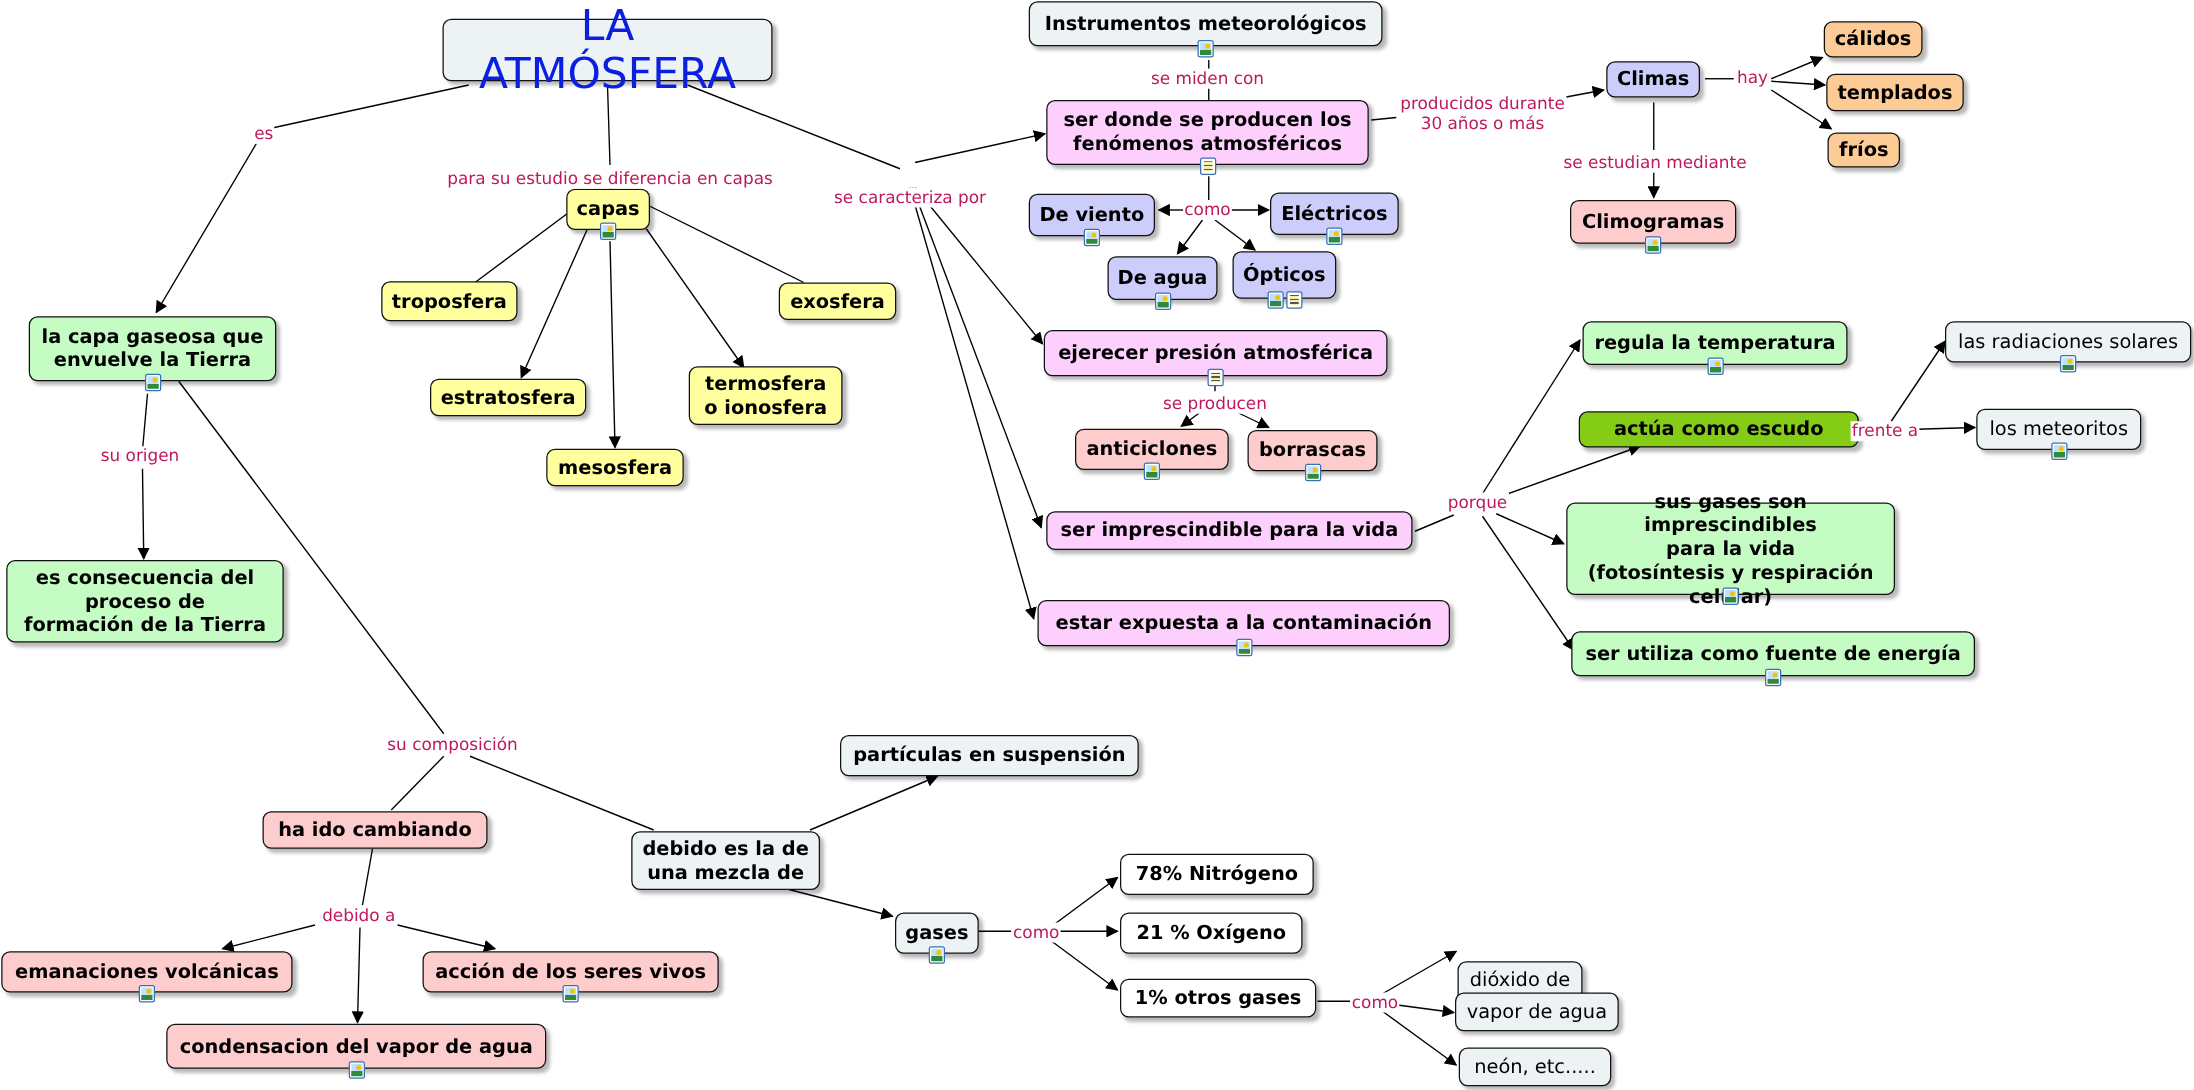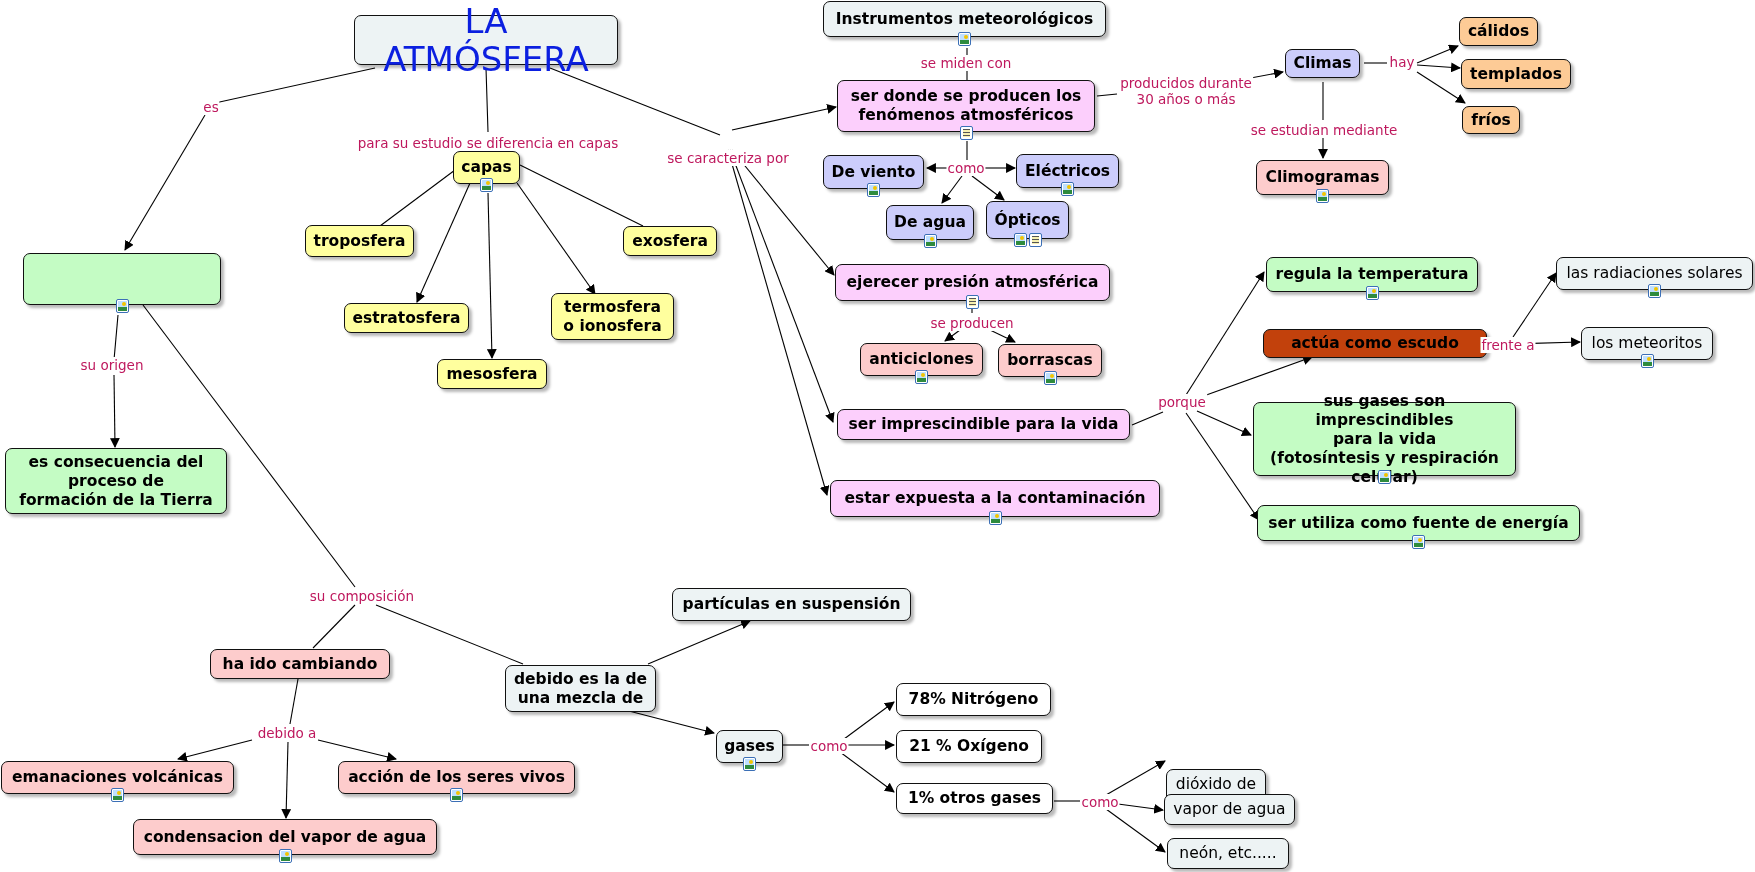--- a/index.html
+++ b/index.html
@@ -112,20 +112,22 @@
     <line x1="1118" y1="804" x2="1163" y2="810" marker-end="url(#arr)"></line>
     <line x1="1106" y1="809" x2="1165" y2="852" marker-end="url(#arr)"></line>
   </g>
 </svg>
 
 <div class="node title" style="left:354px;top:15px;width:264px;height:50px;background:#edf3f4;">
   <span>LA ATMÓSFERA</span>
 </div>
 
 <div class="node" style="left:23px;top:253px;width:198px;height:52px;background:#c4fcc4;">
+  <span>la capa gaseosa que
+envuelve la Tierra</span>
   <span class="icons" style="position:absolute;bottom:-9px;"><span class="ico img"></span></span>
 </div>
 
 <div class="node" style="left:5px;top:448px;width:222px;height:66px;background:#c4fcc4;">
   <span>es consecuencia del
 proceso de
 formación de la Tierra</span>
 </div>
 
 <div class="node" style="left:453px;top:151px;width:67px;height:33px;background:#ffff9e;">
@@ -213,21 +215,21 @@
 </div>
 <div class="node" style="left:830px;top:480px;width:330px;height:37px;background:#fccffc;">
   <span>estar expuesta a la contaminación</span>
   <span class="icons" style="position:absolute;bottom:-9px;"><span class="ico img"></span></span>
 </div>
 
 <div class="node" style="left:1266px;top:257px;width:212px;height:35px;background:#c4fcc4;">
   <span>regula la temperatura</span>
   <span class="icons" style="position:absolute;bottom:-9px;"><span class="ico img"></span></span>
 </div>
-<div class="node" style="left:1263px;top:329px;width:224px;height:29px;background:#c2410c;">
+<div class="node" style="left:1263px;top:329px;width:224px;height:29px;background:#84cc16;">
   <span>actúa como escudo</span>
 </div>
 <div class="node" style="left:1253px;top:402px;width:263px;height:74px;background:#c4fcc4;">
   <span>sus gases son imprescindibles
 para la vida
 (fotosíntesis y respiración celular)</span>
   <span class="icons" style="position:absolute;bottom:-9px;"><span class="ico img"></span></span>
 </div>
 <div class="node" style="left:1257px;top:505px;width:323px;height:36px;background:#c4fcc4;">
   <span>ser utiliza como fuente de energía</span>

